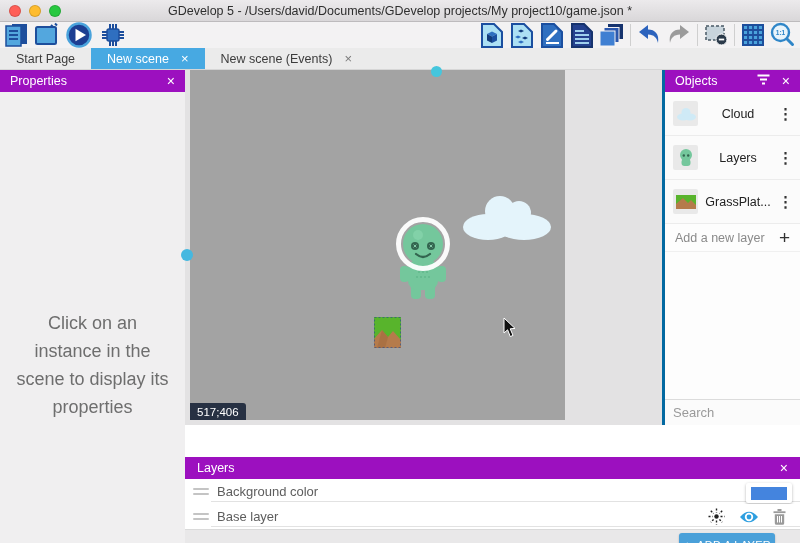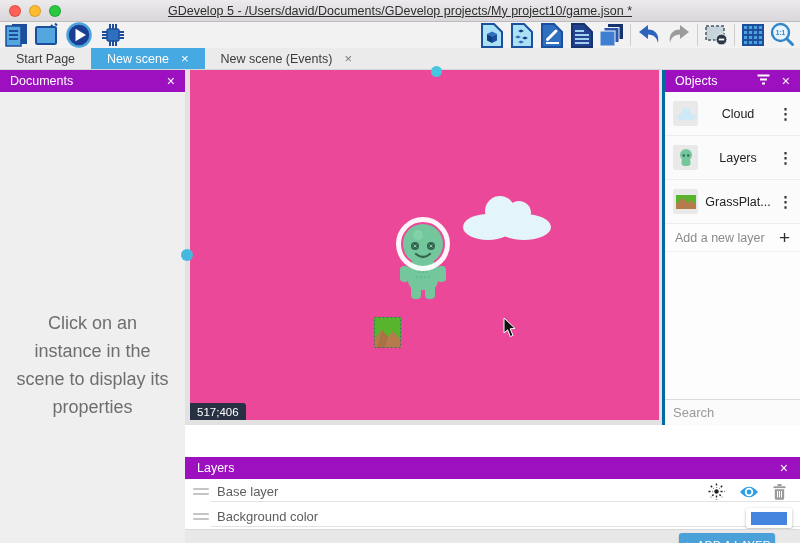--- a/index.html
+++ b/index.html
@@ -9,21 +9,21 @@
     font-family: "Liberation Sans", sans-serif;
     background: #e3e2e3;
     -webkit-font-smoothing: antialiased;
   }
   
   .titlebar {
     position: absolute; top:0; left:0; width:800px; height:22px;
     background: linear-gradient(#eceaec, #d9d7d9);
     border-bottom: 1px solid #bdbbbd;
     display:flex; align-items:center; justify-content:center;
-    font-size:12.5px; color:#2e2e2e;text-decoration:underline;
+    font-size:12.5px; color:#2e2e2e;
   }
   .traffic { position:absolute; left:9px; top:5px; display:flex; gap:8px; }
   .light { width:12px; height:12px; border-radius:50%; border:0.5px solid rgba(0,0,0,.15); }
   
   .toolbar {
     position:absolute; top:22px; left:0; width:800px; height:26px;
     background:#f3f2f3; display:flex; align-items:center; padding:0 2px;
   }
   .tbtn { width:30px; height:26px; display:flex; align-items:center; justify-content:center; }
   .tsep { width:1px; height:22px; background:#cfcfcf; margin:0 3px; }
@@ -49,21 +49,21 @@
   .props { position:absolute; top:70px; left:0; width:185px; height:473px; background:#f0eff0; display:flex; flex-direction:column; }
   .props-msg {
     margin-top:218px; padding:0 12px; text-align:center;
     font-size:18px; color:#6e6e6e; line-height:1.55;
   }
   
   .gutter { position:absolute; top:70px; left:185px; width:5px; height:355px; background:#e3e2e3; }
   .side-handle { position:absolute; top:249px; left:181px; width:12px; height:12px; border-radius:50%; background:#45b8e0; z-index:5; }
   .top-handle { position:absolute; top:66px; left:431px; width:11px; height:11px; border-radius:50%; background:#45c6dd; z-index:2; }
   
-  .scene { position:absolute; top:70px; left:190px; width:469px; height:350px; background:#ec4899; overflow:hidden; }
+  .scene { position:absolute; top:70px; left:190px; width:375px; height:350px; background:#a3a3a3; overflow:hidden; }
   .coords {
     position:absolute; left:0; bottom:0; height:17px; padding:0 7px;
     background:#273143; color:#fff; font-size:11.5px;
     display:flex; align-items:center; border-top-right-radius:3px;
   }
   .cloud-sprite  { position:absolute; left:270px; top:122px; }
   .player-sprite { position:absolute; left:202px; top:146px; }
   .grass-sprite  { position:absolute; left:184px; top:247px; }
   .cursor        { position:absolute; left:313px; top:248px; }
   
@@ -225,21 +225,21 @@
     <span class="tclose">×</span>
   </div>
   <div class="tab">
     <span>New scene (Events)</span>
     <span class="tclose">×</span>
   </div>
 </div>
 
 <div class="props">
   <div class="phead">
-    <span>Documents</span>
+    <span>Properties</span>
     <span class="pclose">×</span>
   </div>
   <div class="props-msg">Click on an instance in the scene to display its properties</div>
 </div>
 
 <div class="gutter"></div>
 <div class="side-handle"></div>
 
 <div class="scene">
 
@@ -352,20 +352,32 @@
       <circle cx="6.5" cy="6.5" r="4.8" fill="none" stroke="#444" stroke-width="1.6"></circle>
       <line x1="10.2" y1="10.2" x2="14.5" y2="14.5" stroke="#444" stroke-width="1.6" stroke-linecap="round"></line>
     </svg>
   </div>
 </div>
 
 <div class="layers">
   <div class="phead" style="padding:0 12px;margin-top:32px;">
     <span>Layers</span>
     <span class="pclose">×</span>
+  </div>
+
+  <div class="layer-row">
+    <span class="drag-handle">
+        <i></i>
+        <i></i>
+      </span>
+    <span class="layer-name">Background color</span>
+    <span class="underline"></span>
+    <span class="swatch-card">
+      <span class="swatch"></span>
+    </span>
   </div>
 
   <div class="layer-row">
     <span class="drag-handle">
         <i></i>
         <i></i>
       </span>
     <span class="layer-name">Base layer</span>
     <span class="underline"></span>
     <span class="row-icons">
@@ -389,32 +401,20 @@
       </svg>
       <svg width="13" height="16" viewBox="0 0 13 16">
         <rect x="4.5" y="0" width="4" height="2" fill="#9a9a9a"></rect>
         <rect x="0.5" y="2.3" width="12" height="1.8" fill="#9a9a9a"></rect>
         <path d="M1.8 5.2 h9.4 v9 a1.6 1.6 0 0 1 -1.6 1.6 h-6.2 a1.6 1.6 0 0 1 -1.6 -1.6 z" fill="#9a9a9a"></path>
         <path d="M4.5 7 v6.5 M6.5 7 v6.5 M8.5 7 v6.5" stroke="#fff" stroke-width="1"></path>
       </svg>
     </span>
   </div>
 
-  <div class="layer-row">
-    <span class="drag-handle">
-        <i></i>
-        <i></i>
-      </span>
-    <span class="layer-name">Background color</span>
-    <span class="underline"></span>
-    <span class="swatch-card">
-      <span class="swatch"></span>
-    </span>
-  </div>
-
   <div class="layers-footer">
     <button class="btn-add-layer">
       <span class="p">+</span>
       <span>ADD A LAYER</span>
     </button>
     <button class="btn-add-lighting">
       <span class="p">+</span>
       <span>ADD LIGHTING LAYER</span>
     </button>
     <div class="vscroll"></div>

